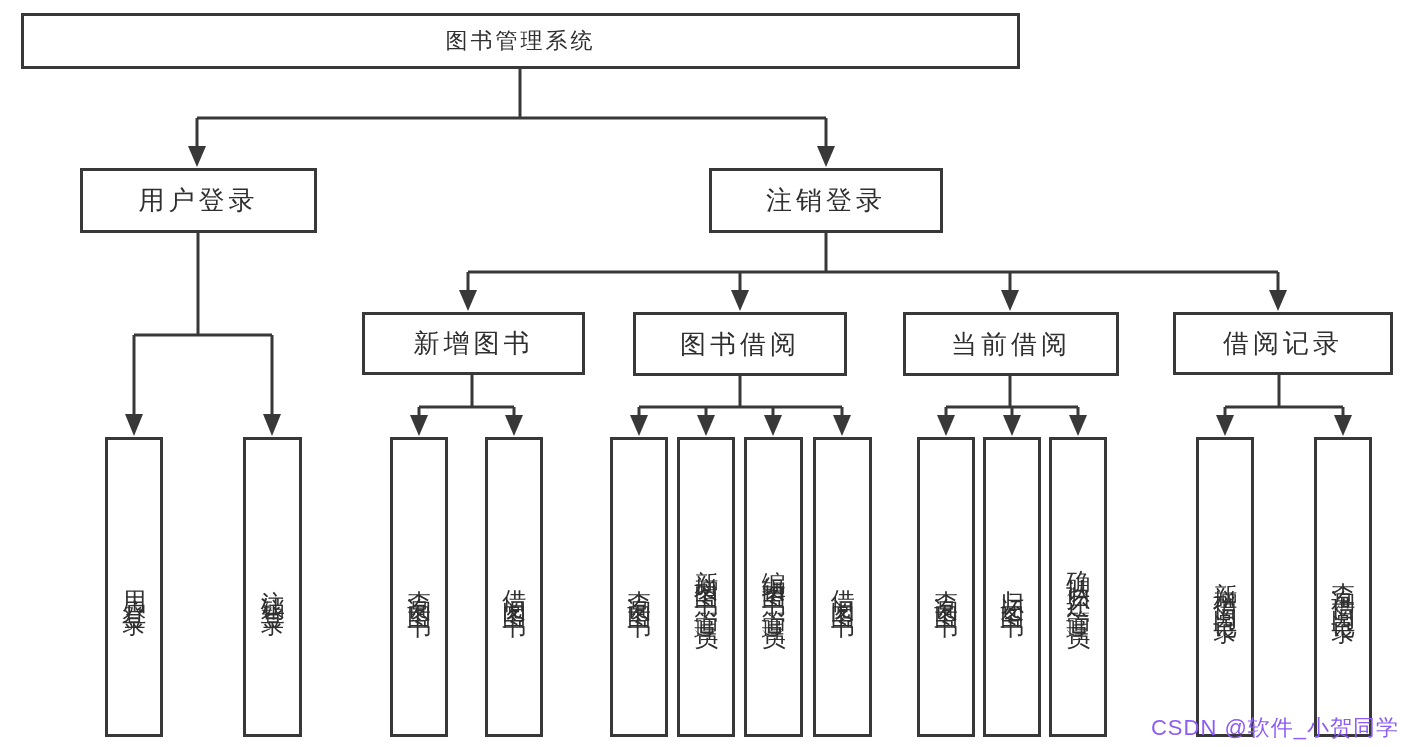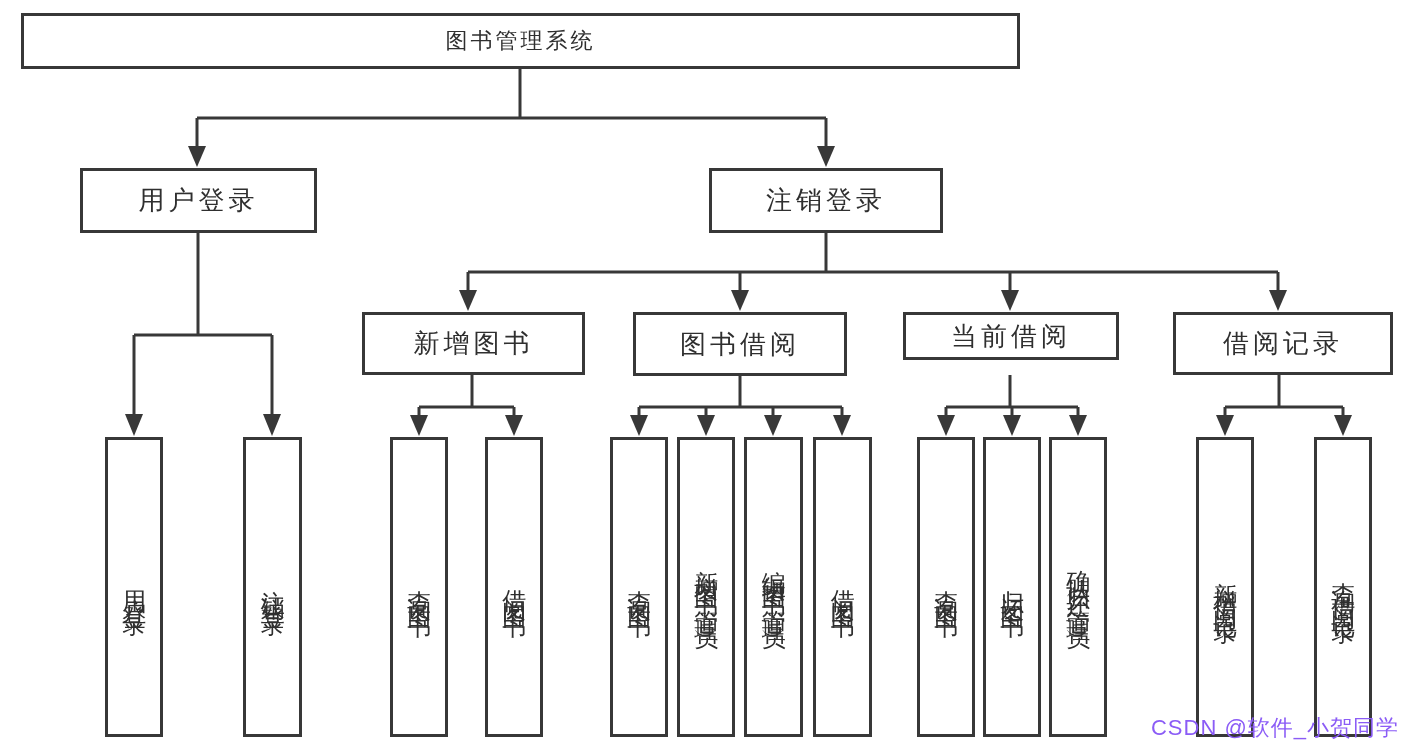--- a/index.html
+++ b/index.html
@@ -145,21 +145,21 @@
   <div class="box" style="left:709px;top:168px;width:234px;height:65px">
     <span class="hlabel">注销登录</span>
   </div>
 
   <div class="box" style="left:362px;top:312px;width:223px;height:63px">
     <span class="hlabel">新增图书</span>
   </div>
   <div class="box" style="left:633px;top:312px;width:214px;height:64px">
     <span class="hlabel">图书借阅</span>
   </div>
-  <div class="box" style="left:903px;top:312px;width:216px;height:48px">
+  <div class="box" style="left:903px;top:312px;width:216px;height:64px">
     <span class="hlabel">当前借阅</span>
   </div>
   <div class="box" style="left:1173px;top:312px;width:220px;height:63px">
     <span class="hlabel">借阅记录</span>
   </div>
 
   <div class="box" style="left:105px;top:437px;width:58px;height:300px">
     <div class="vlabel">用户登录</div>
   </div>
   <div class="box" style="left:243px;top:437px;width:59px;height:300px">

